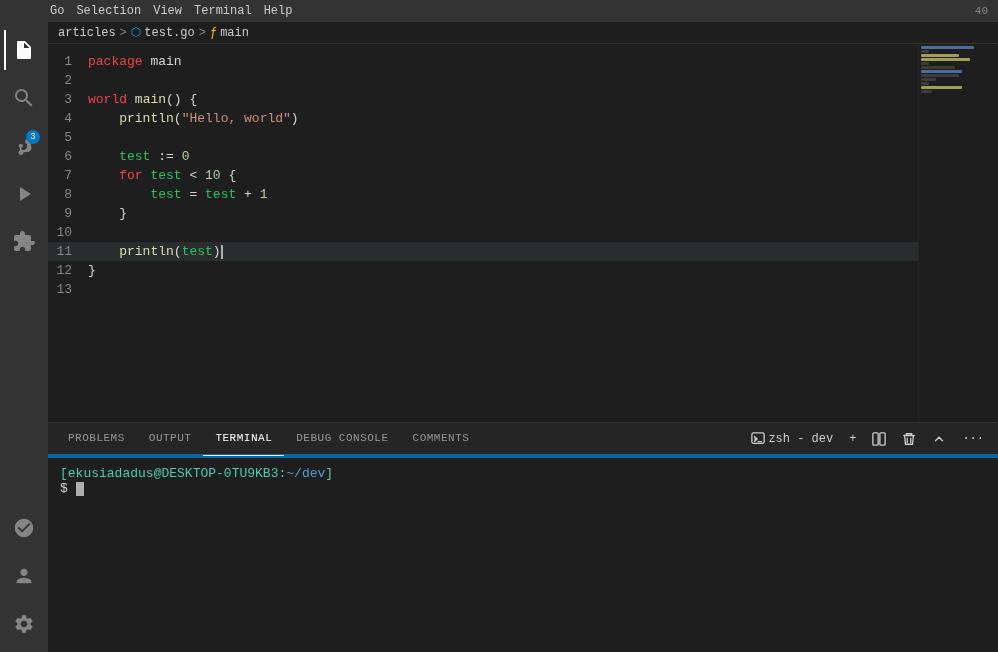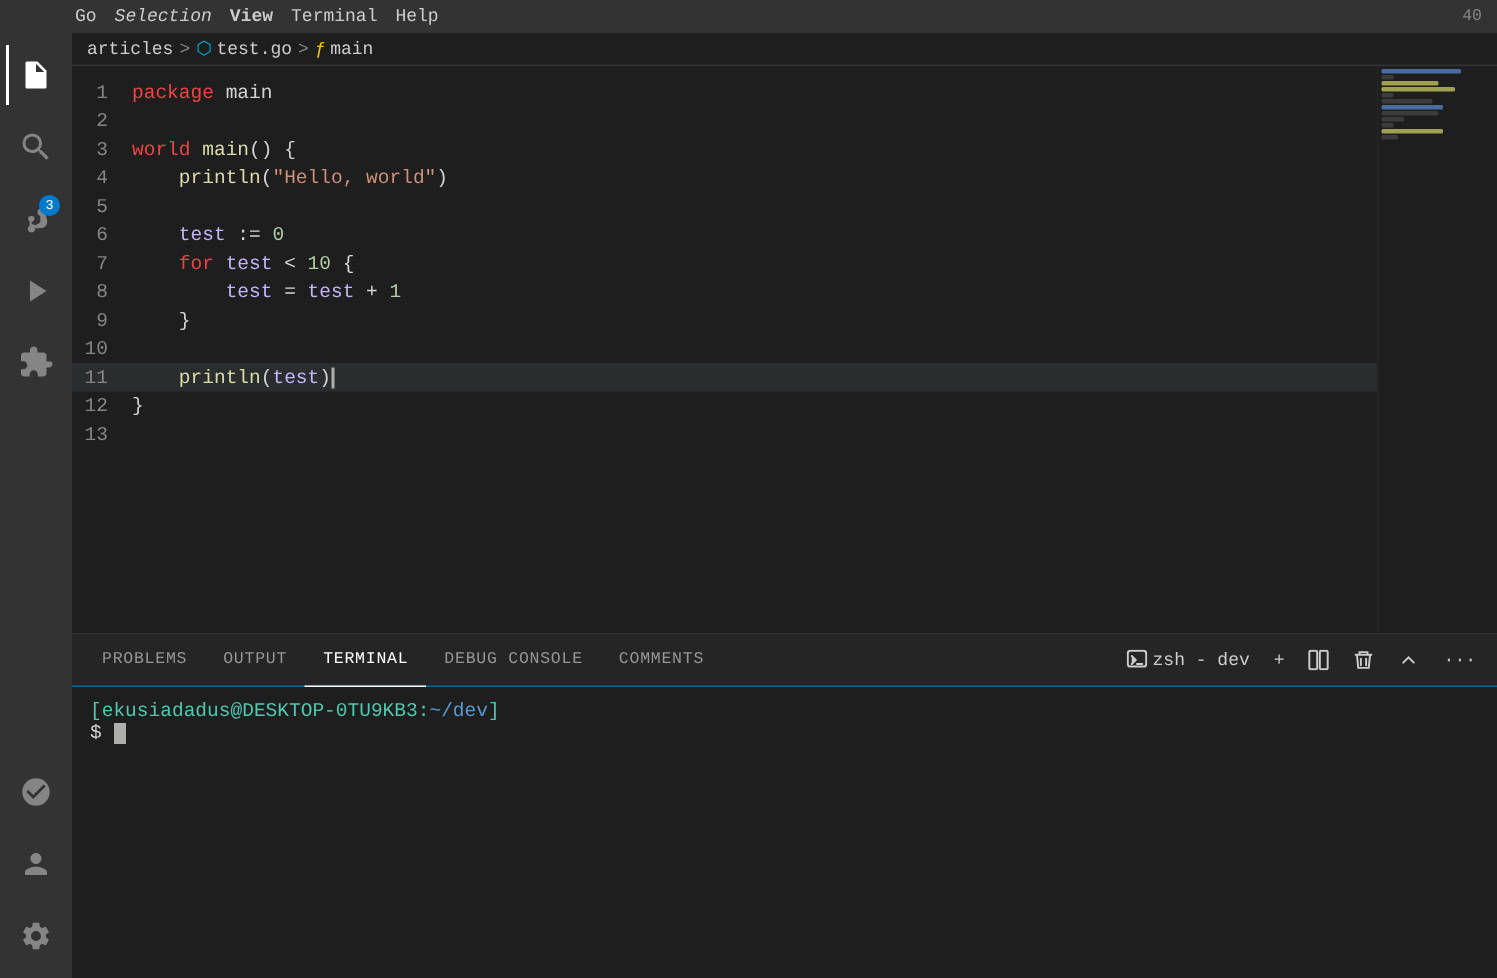--- a/index.html
+++ b/index.html
@@ -148,21 +148,21 @@
       flex: 1;
       white-space: pre;
       font-size: 13px;
     }
 
     
     .kw { color: #ef4444; }       
     .fn { color: #dcdcaa; }       
     .str { color: #ce9178; }      
     .num { color: #b5cea8; }      
-    .var { color: #c4b5fd; }      
+    .var { color: #22c55e; }      
     .cursor {
       display: inline-block;
       width: 2px;
       height: 14px;
       background: #aeafad;
       vertical-align: middle;
       animation: blink 1s step-end infinite;
     }
     @keyframes blink { 50% { opacity: 0; } }
 
@@ -200,21 +200,21 @@
       flex-direction: column;
       flex-shrink: 0;
     }
 
     #panel-tabs {
       display: flex;
       align-items: center;
       background: #252526;
       height: 35px;
       padding: 0 8px;
-      border-bottom: 1px solid #0369a1;
+      border-bottom: 4px solid #0369a1;
     }
 
     .panel-tab {
       padding: 0 12px;
       height: 35px;
       display: flex;
       align-items: center;
       cursor: pointer;
       font-size: 11px;
       color: #969696;
@@ -282,22 +282,22 @@
       display: flex;
       flex: 1;
       overflow: hidden;
     }
   </style>
 </head>
 <body>
 
 <div id="top-bar">
   <span style="margin-right:12px; cursor:pointer;margin-left:40px;">Go</span>
-  <span style="margin-right:12px; cursor:pointer;font-style:italic;">Selection</span>
-  <span style="margin-right:12px; cursor:pointer;font-weight:bold;">View</span>
+  <span style="margin-right:12px; cursor:pointer;">Selection</span>
+  <span style="margin-right:12px; cursor:pointer;">View</span>
   <span style="margin-right:12px; cursor:pointer;">Terminal</span>
   <span style="margin-right:12px; cursor:pointer;">Help</span>
   <span style="margin-left:auto; color:#858585; font-size:11px;">
     <span>40</span>
   </span>
 </div>
 
 <div id="main-layout">
 
   <div id="activity-bar">

